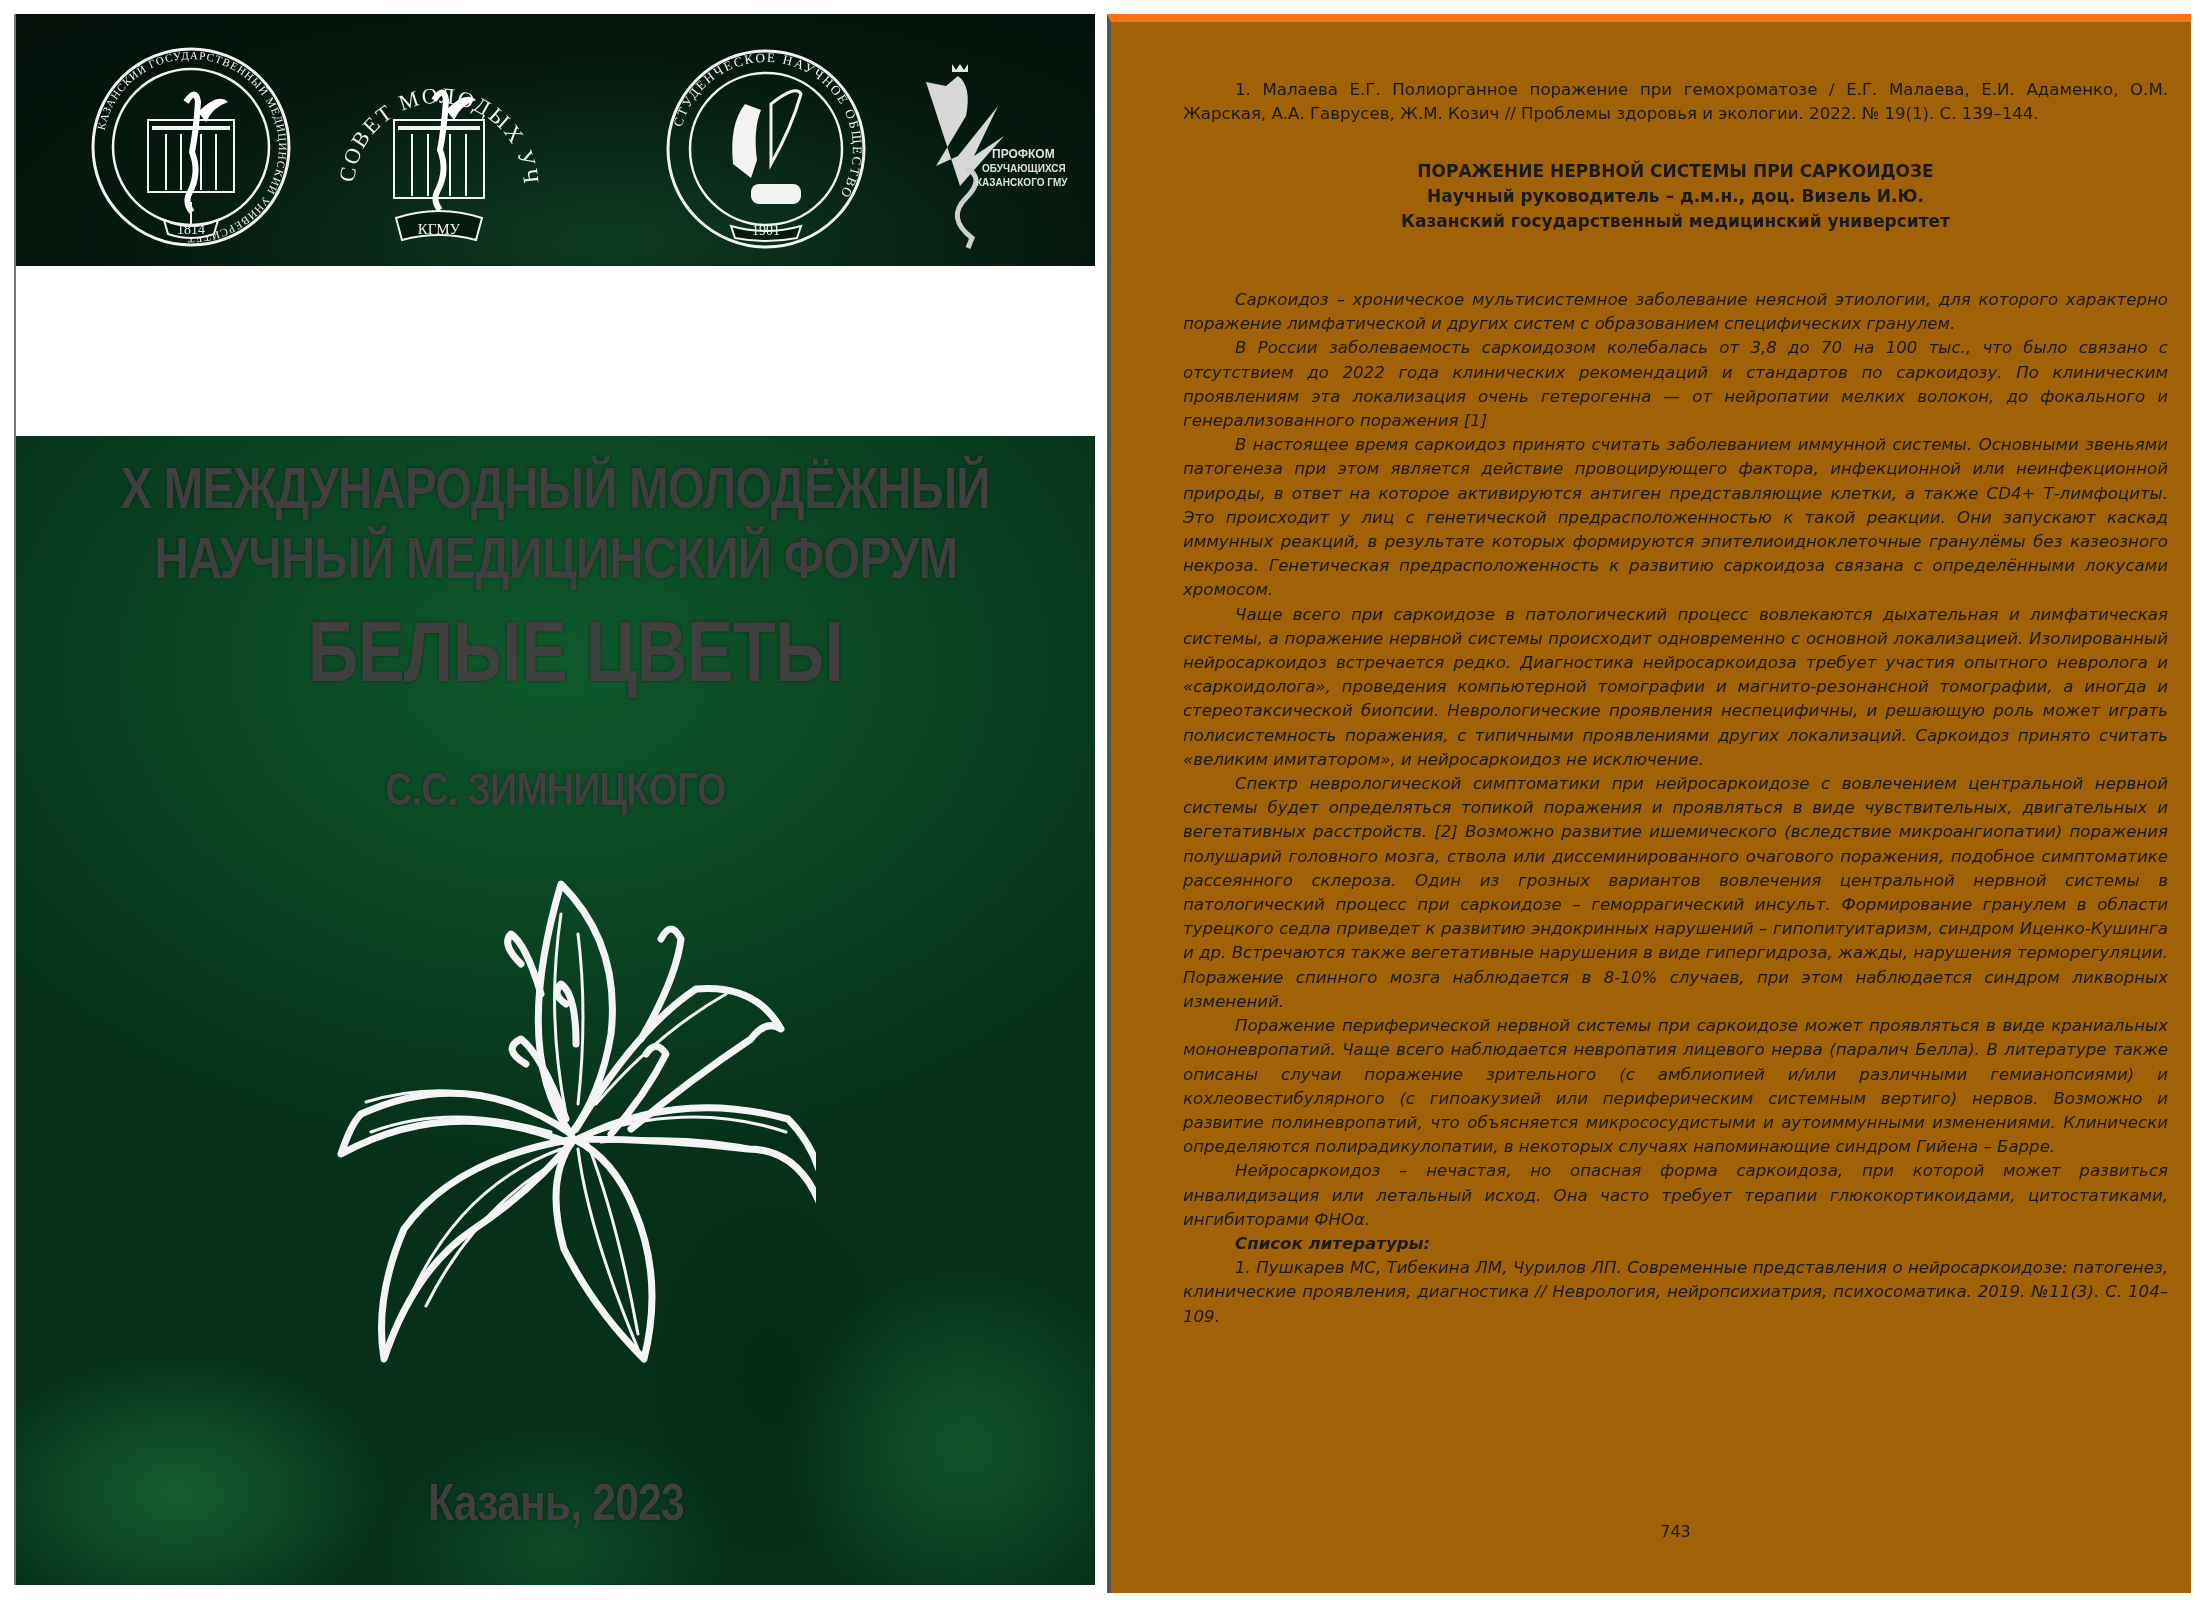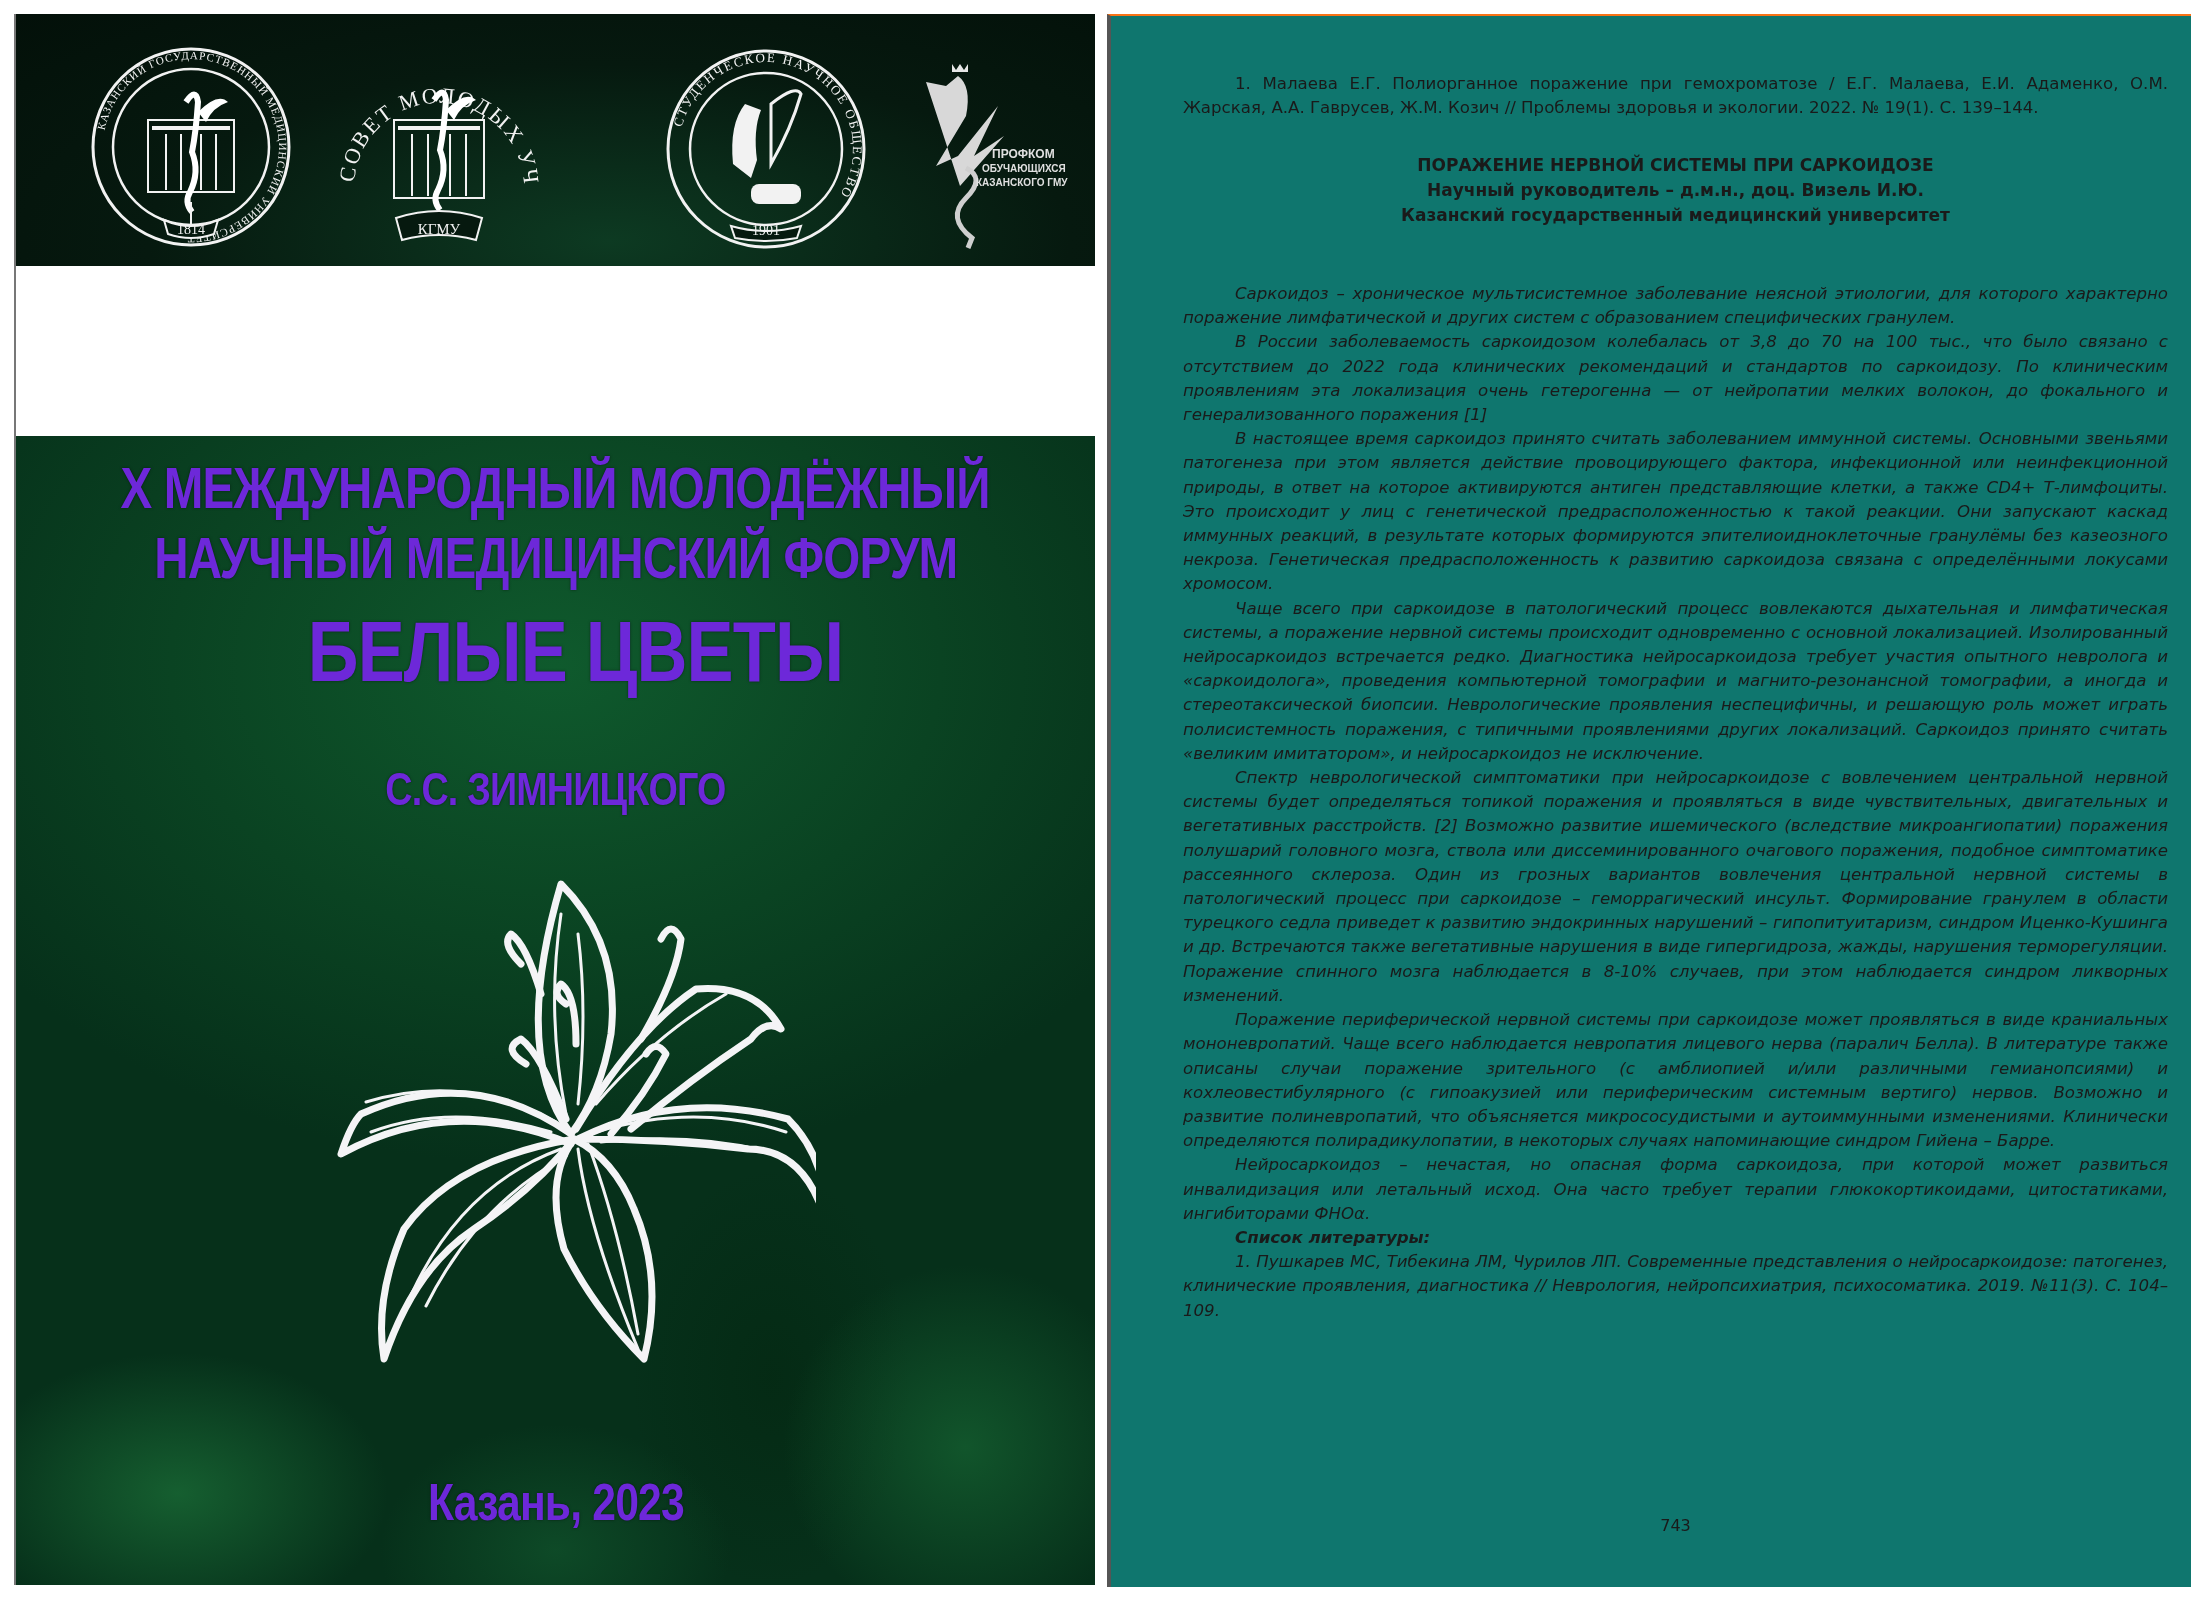--- a/index.html
+++ b/index.html
@@ -17,34 +17,34 @@
                 font-weight:bold; font-size:104px; color:#0b3d1e; letter-spacing:-3px;
                 transform:scaleX(0.86); transform-origin:center; white-space:nowrap; }
   .cover-main { position:absolute; left:0; top:422px; width:100%; height:1149px;
      background:
        radial-gradient(ellipse 300px 200px at 15% 92%, rgba(30,120,60,0.65), transparent 70%),
        radial-gradient(ellipse 260px 260px at 88% 88%, rgba(25,110,55,0.6), transparent 70%),
        radial-gradient(ellipse 250px 180px at 50% 97%, rgba(20,95,50,0.55), transparent 70%),
        radial-gradient(ellipse 200px 300px at 70% 82%, rgba(4,40,18,0.7), transparent 70%),
        radial-gradient(ellipse 700px 500px at 50% 20%, #0f5a2d 0%, #0a4322 55%, #06301a 100%);
      }
-  .cover-text { position:absolute; left:0; width:100%; text-align:center; color:#6d28d9; font-weight:bold;
+  .cover-text { position:absolute; left:0; width:100%; text-align:center; color:#404040; font-weight:bold;
                 white-space:nowrap; text-shadow:0 0 3px rgba(0,0,0,0.5); }
   .cover-text span { display:inline-block; transform:scaleX(0.82); transform-origin:center; letter-spacing:-1px; }
   .ct1 { top:440px; font-size:58px; }
   .ct2 { top:510px; font-size:58px; }
   .ct3 { top:588px; font-size:86px;padding-left:20px; }
   .ct4 { top:688px; font-size:46px; }
   .ct5 { top:748px; font-size:46px; }
   .city { top:1430px; font-size:52px;margin-top:28px; }
   .lily { position:absolute; left:300px; top:850px; }
 
   
   .page { position:absolute; left:1107px; top:14px; width:1080px; height:1571px;
-          border-left:4px solid #555; border-top:2px solid #f97316; background:#0f766e; }
+          border-left:4px solid #555; border-top:8px solid #f97316; background:#a16207; }
   .doc { position:absolute; left:72px; top:0; width:985px; color:#1a1a1a;
          font-family:"DejaVu Sans", sans-serif; font-size:16.6px; line-height:24.2px; }
   .ref-top { position:absolute; top:56px; left:0; width:100%; text-align:justify; }
   .ref-top p, .doc p { margin:0; text-indent:52px; text-align:justify; text-align-last:left; }
   .head { position:absolute; top:137px; left:0; width:100%; text-align:center; font-weight:bold; line-height:25px; font-size:17px; }
   .head div { white-space:nowrap; }
   .hl { background:#b9cfe6; }
   .body { position:absolute; top:266px; left:0; width:100%;font-style:italic; }
   .refs-title { font-weight:bold; text-indent:52px; margin:0; }
   .page-num { position:absolute; top:1498px; left:0; width:100%; text-align:center; font-size:16px; }

